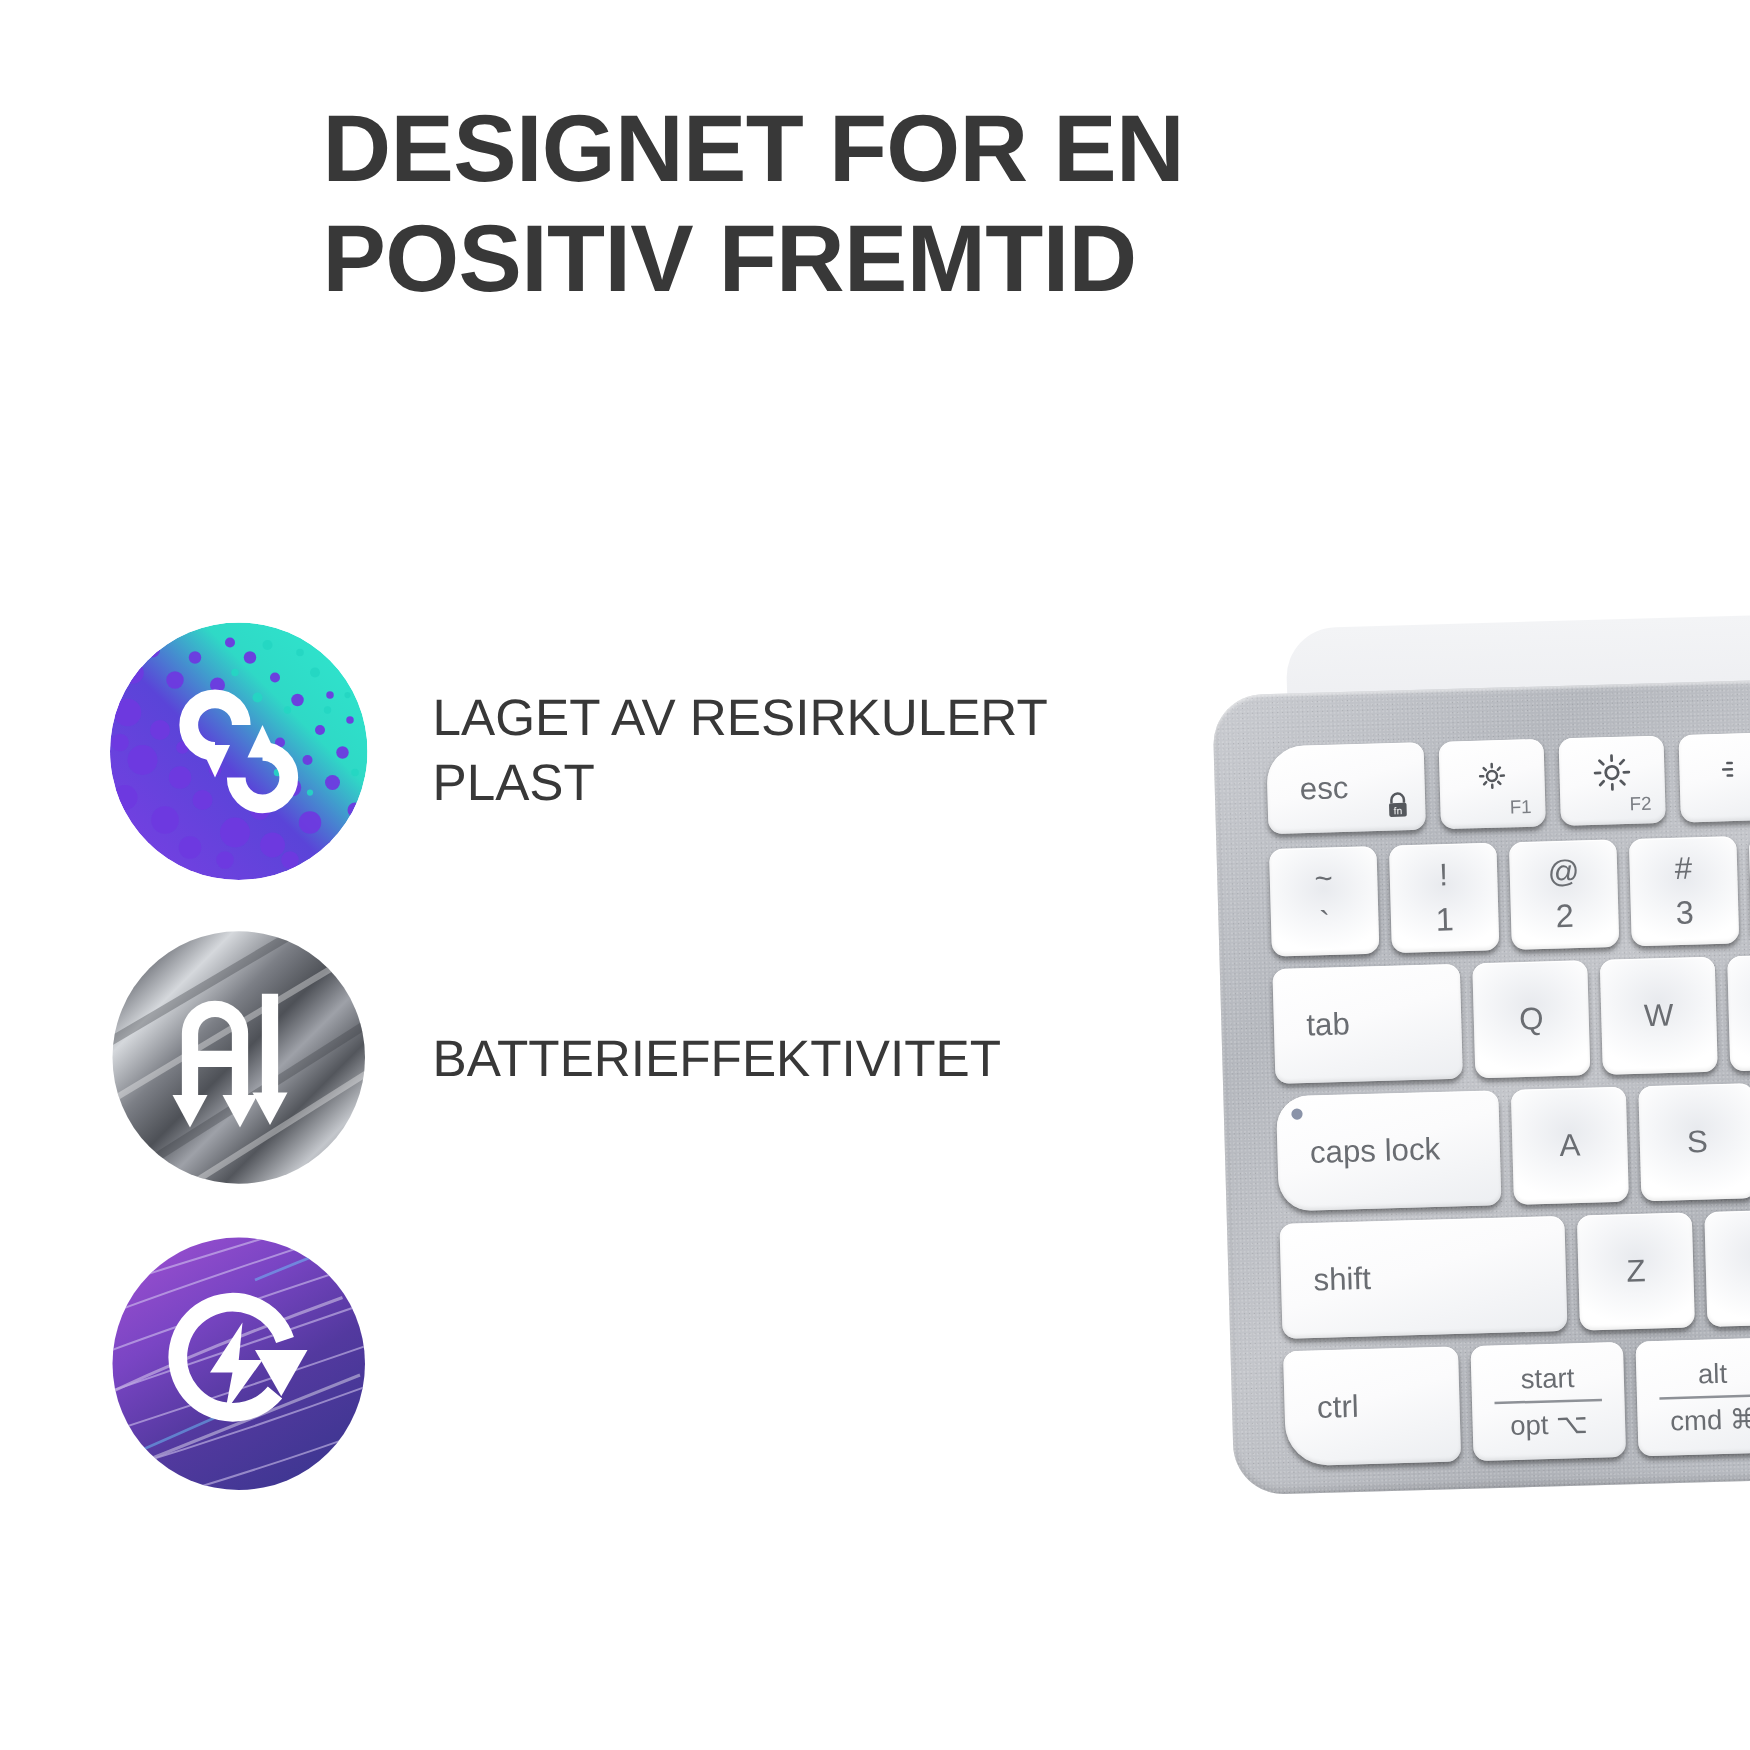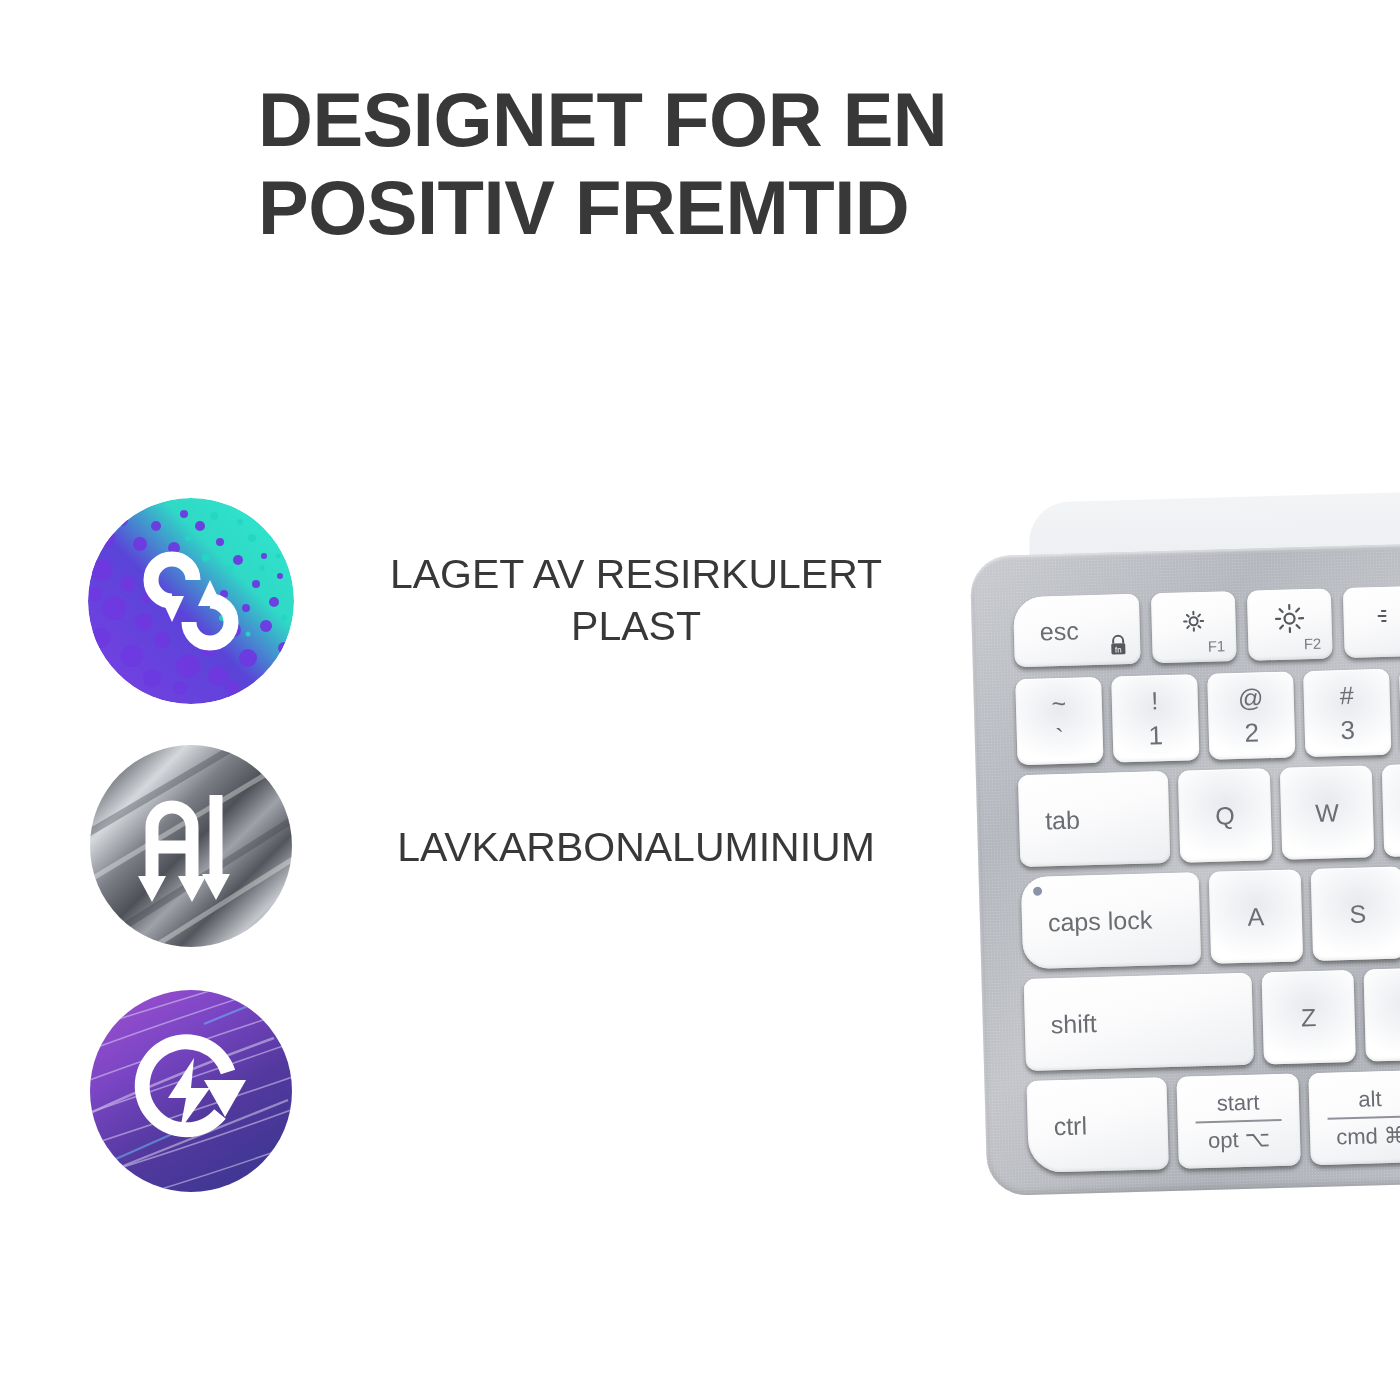--- a/index.html
+++ b/index.html
@@ -52,21 +52,20 @@
   .feature-icon svg { display: block; width: 100%; height: 100%; }
   .feature-label {
     position: absolute;
     left: 258px;
     width: 580px;
     font-size: 41px;
     line-height: 1.28;
     color: #383838;
     font-weight: normal;
     white-space: pre-line;
-    text-align: center;
   }
   .feature-label.two-line { top: 50px; }
   .feature-label.one-line { top: 78px; }
 
   
   #keyboard {
     position: absolute;
     left: 950px;
     top: 495px;
     width: 760px;
@@ -327,21 +326,21 @@
           <line x1="70" y1="104" x2="98" y2="104"></line>
           <line x1="128" y1="52" x2="128" y2="136"></line>
         </g>
         <g fill="#ffffff">
           <polygon points="50,133 78,133 64,159"></polygon>
           <polygon points="90,133 118,133 104,159"></polygon>
           <polygon points="114,131 142,131 128,157"></polygon>
         </g>
       </svg>
     </div>
-    <div class="feature-label one-line">LAVKARBONALUMINIUM</div>
+    <div class="feature-label one-line">BATTERIEFFEKTIVITET</div>
   </div>
 
   <div class="feature">
     <div class="feature-icon">
       <svg viewBox="0 0 206 206" xmlns="http://www.w3.org/2000/svg">
         <defs>
           <linearGradient id="blg" x1="0.15" y1="0" x2="0.8" y2="1">
             <stop offset="0%" stop-color="#9a4fcf"></stop>
             <stop offset="30%" stop-color="#7a45c4"></stop>
             <stop offset="62%" stop-color="#53399f"></stop>

